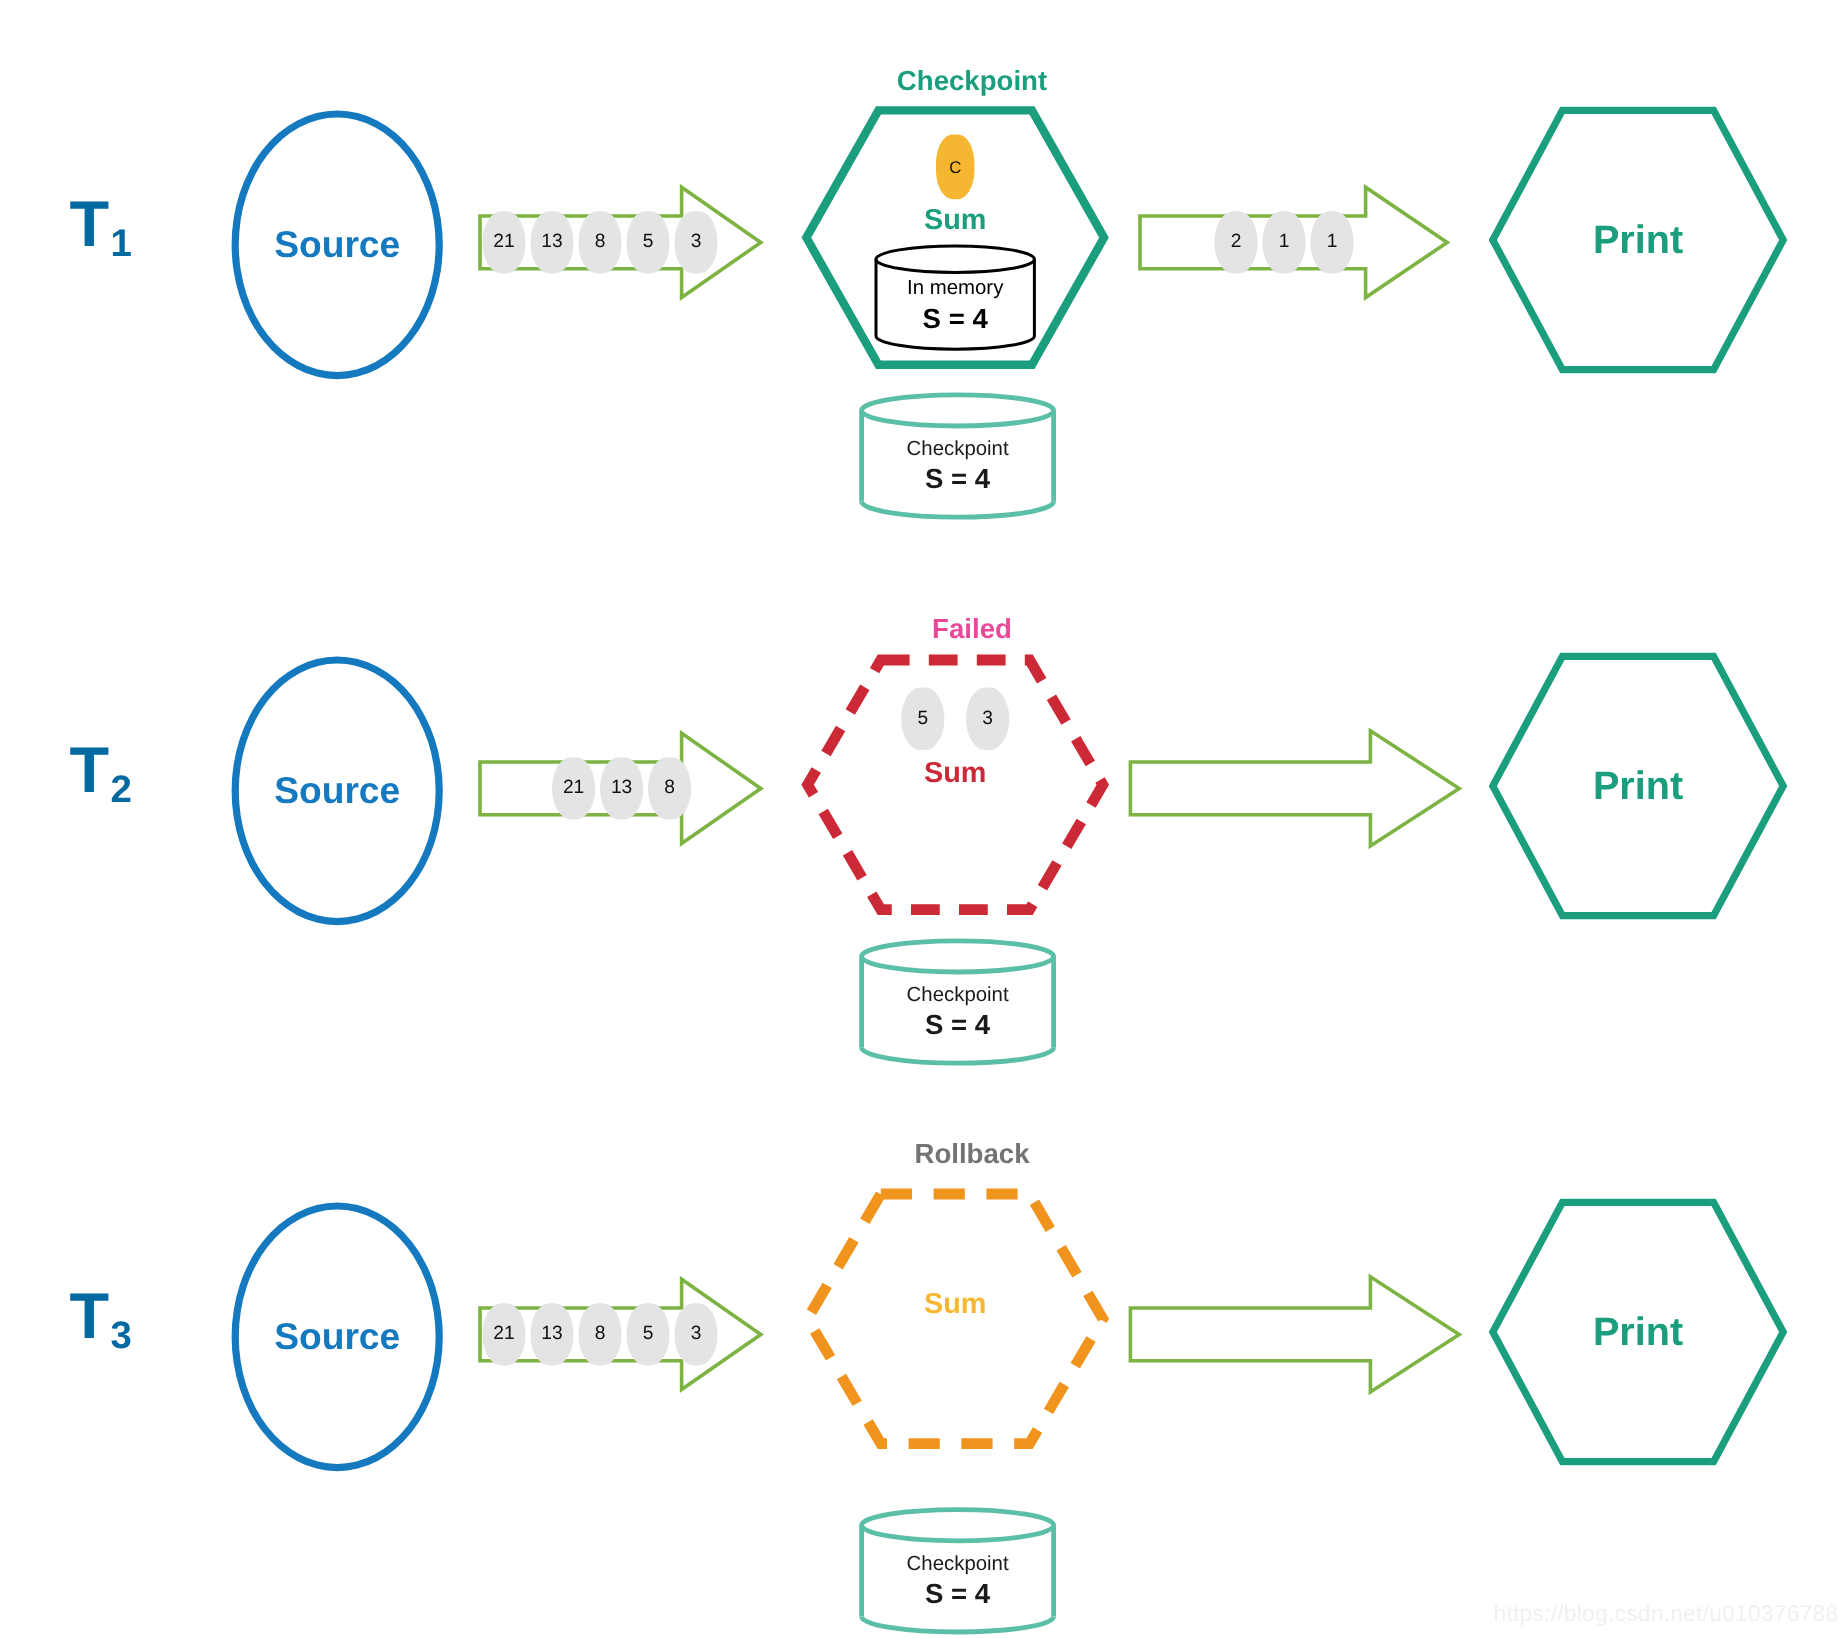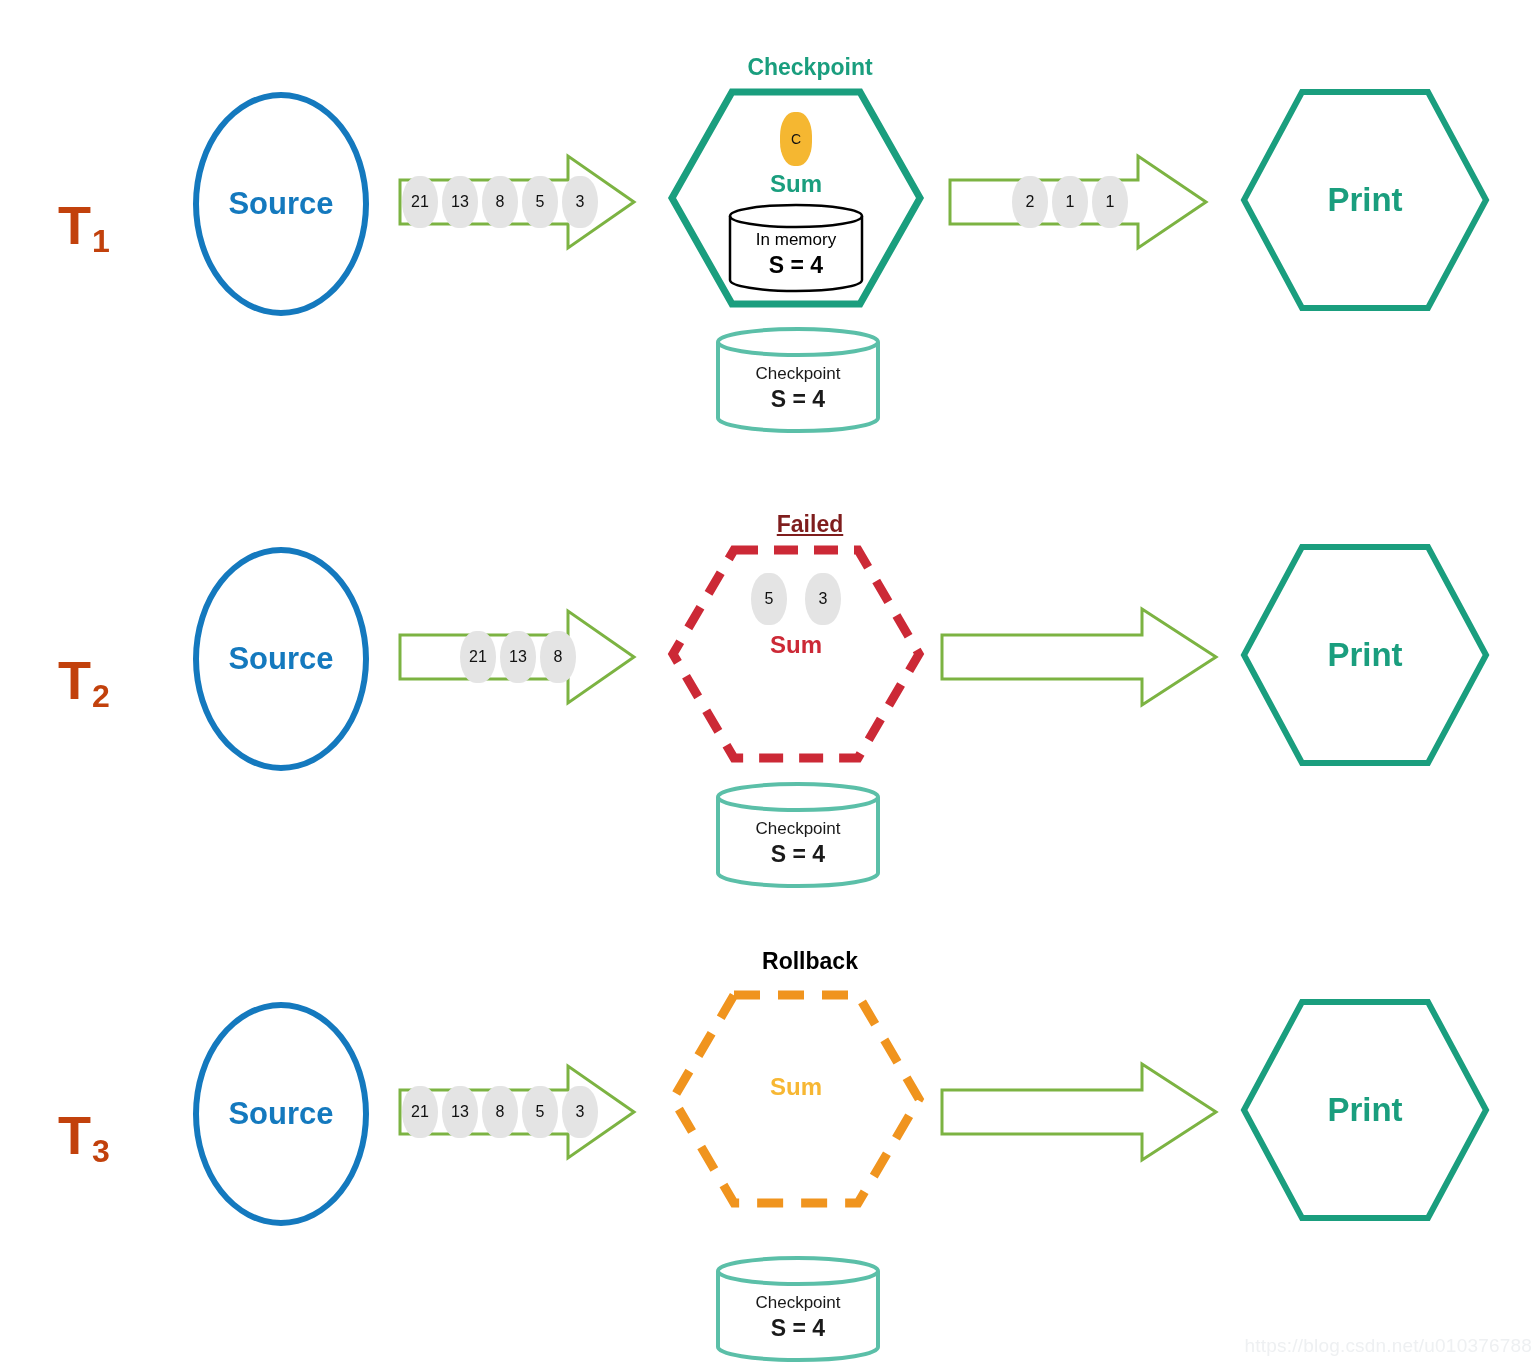--- a/index.html
+++ b/index.html
@@ -11,22 +11,22 @@
     overflow:hidden;
   }
   .row{position:absolute;left:0;width:1540px;height:455px;}
   #row-t1{top:0;}
   #row-t2{top:455px;}
   #row-t3{top:910px;}
 
   
   .t-label{
     position:absolute;left:58px;top:160px;
-    font-size:54px;font-weight:bold;color:#c2410c;
-    letter-spacing:0;line-height:1;margin-top:38px;
+    font-size:54px;font-weight:bold;color:#0369a1;
+    letter-spacing:0;line-height:1;
   }
   .t-label sub{font-size:32px;font-weight:bold;vertical-align:baseline;position:relative;top:8px;left:1px;}
 
   
   .source-circle{
     position:absolute;left:193px;top:92px;
     width:176px;height:224px;
     border:6px solid #1479BE;
     border-radius:50%;
     box-sizing:border-box;
@@ -64,22 +64,22 @@
   .op-title{font-size:24px;font-weight:bold;line-height:1;}
   .op-title.teal{color:#1A9E7E;}
   .op-title.red{color:#CC2936;}
   .op-title.amber{color:#F7B733;}
 
   .state-label{
     position:absolute;font-size:23px;font-weight:bold;text-align:center;
     width:300px;
   }
   .state-label.teal{color:#1A9E7E;}
-  .state-label.red{color:#7f1d1d;text-decoration:underline;}
-  .state-label.amber{color:#000000;}
+  .state-label.red{color:#ec4899;}
+  .state-label.amber{color:#737373;}
 
   
   .cyl{position:absolute;text-decoration:underline;}
   .cyl svg{display:block;overflow:visible;}
   .cyl .cyl-text{
     position:absolute;left:0;width:100%;
     display:flex;flex-direction:column;align-items:center;
     pointer-events:none;
   }
   .cyl .cyl-top-label{font-size:17px;line-height:1.2;}

